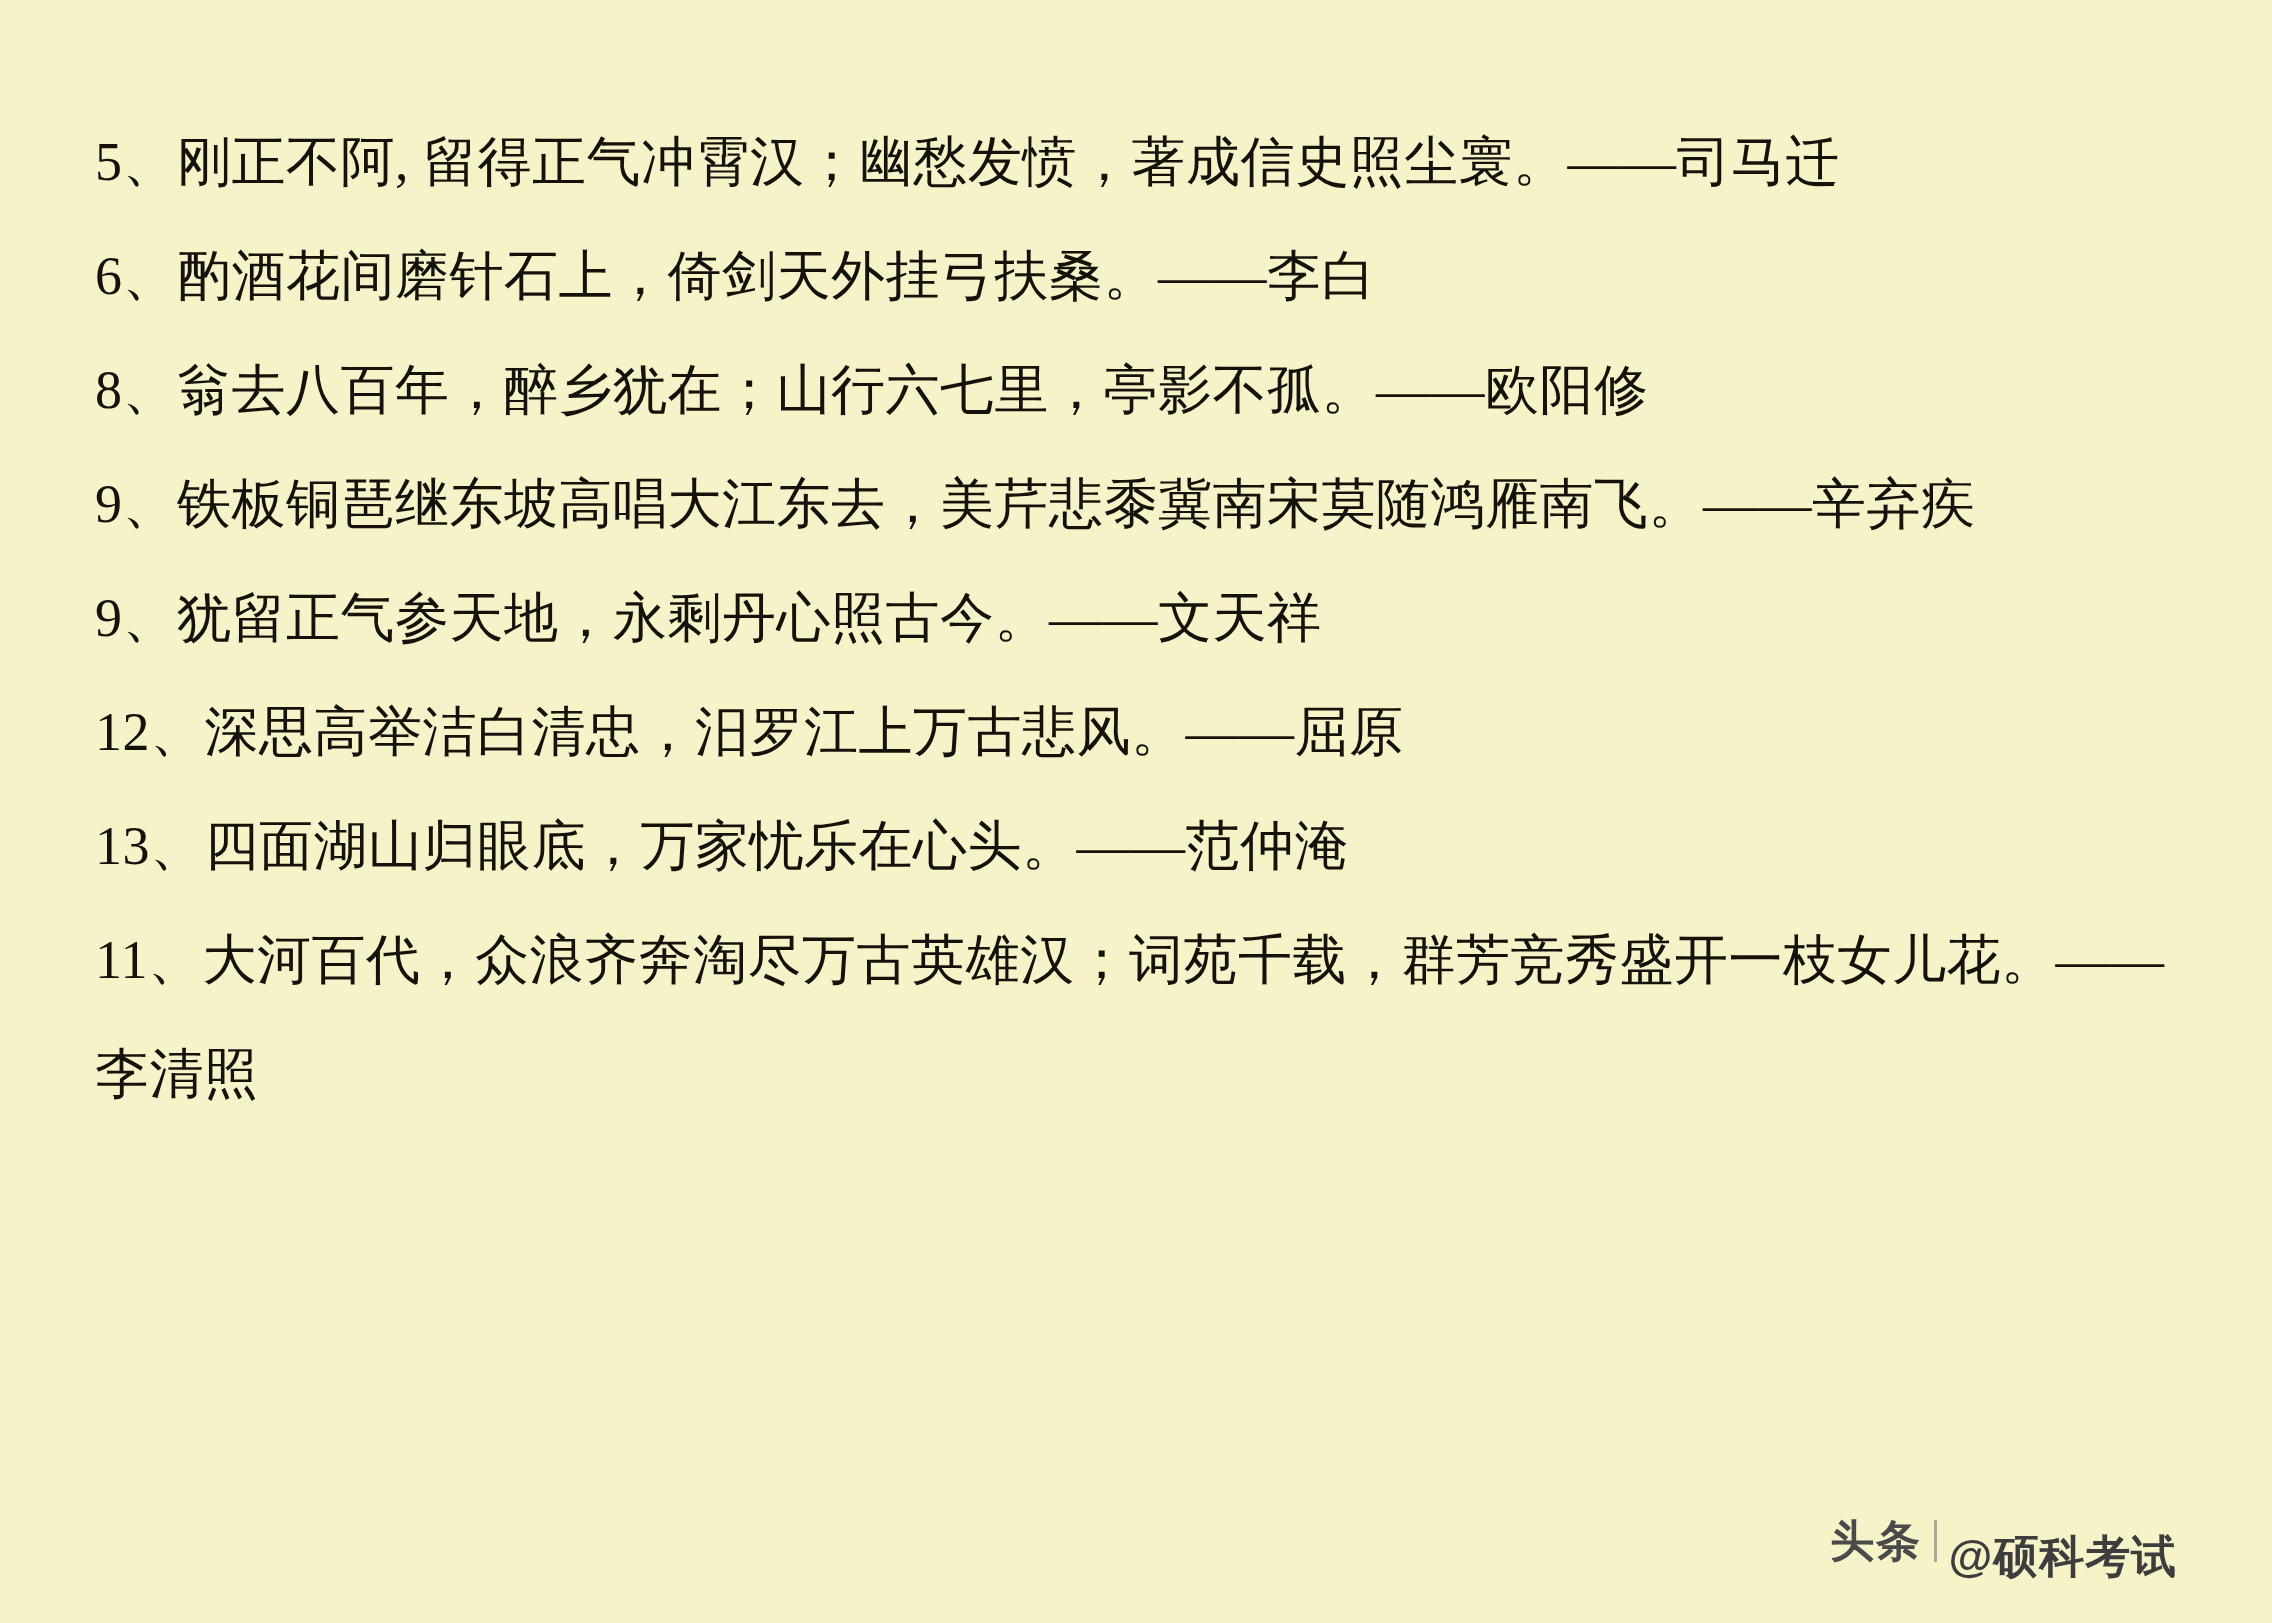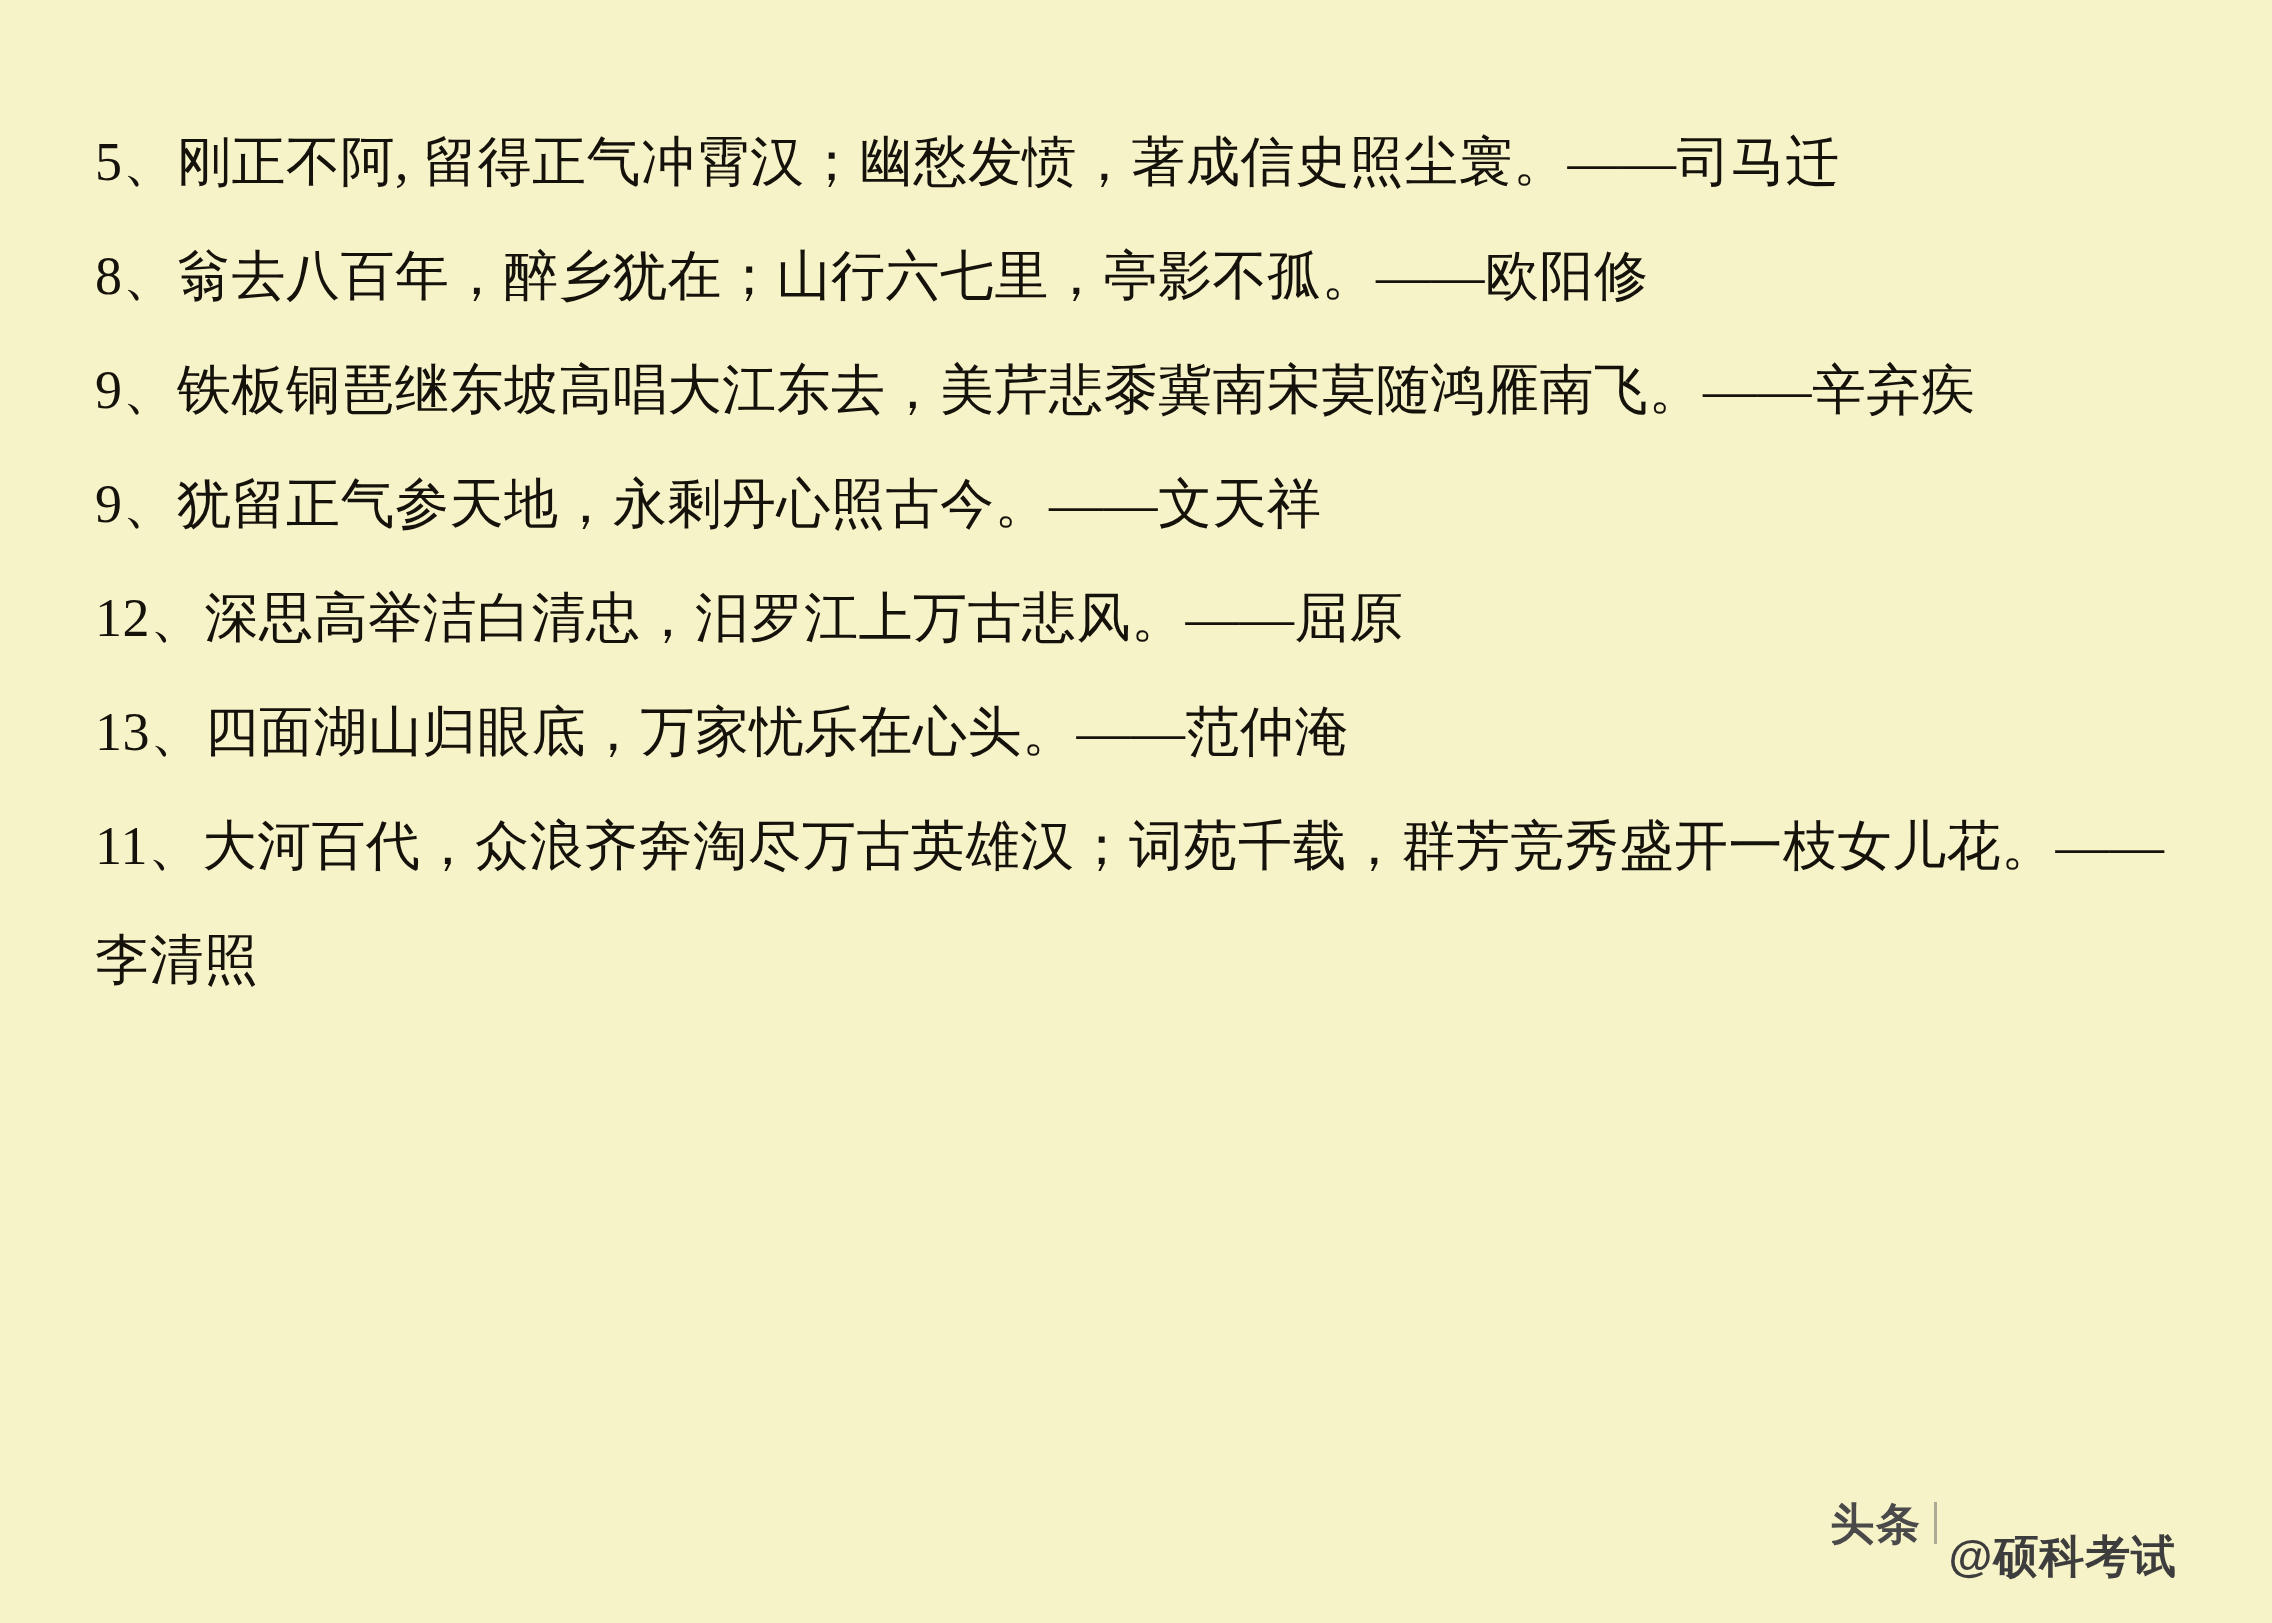--- a/index.html
+++ b/index.html
@@ -34,20 +34,21 @@
     letter-spacing: 0.5px;
     white-space: pre-wrap;
     word-break: break-all;
     font-family: "Liberation Serif", "DejaVu Serif", serif;
   }
   .watermark {
     position: absolute;
     right: 96px;
     bottom: 44px;
     display: flex;
+    align-items: center;
     gap: 12px;
   }
   .wm-logo {
     font-size: 44px;
     line-height: 1;
     color: #4a4a4a;
     letter-spacing: 1.8px;
     font-family: "Liberation Sans", sans-serif;
     font-weight: bold;
   }
@@ -66,20 +67,21 @@
     font-weight: bold;
     margin-top: 32px;
   }
 </style>
 </head>
 <body>
 
 <div class="page">
   <div class="lines">
     <div class="line">5、刚正不阿, 留得正气冲霄汉；幽愁发愤，著成信史照尘寰。——司马迁</div>
+    <div class="line">6、酌酒花间磨针石上，倚剑天外挂弓扶桑。——李白</div>
     <div class="line">8、翁去八百年，醉乡犹在；山行六七里，亭影不孤。——欧阳修</div>
     <div class="line">9、铁板铜琶继东坡高唱大江东去，美芹悲黍冀南宋莫随鸿雁南飞。——辛弃疾</div>
     <div class="line">9、犹留正气参天地，永剩丹心照古今。——文天祥</div>
     <div class="line">12、深思高举洁白清忠，汨罗江上万古悲风。——屈原</div>
     <div class="line">13、四面湖山归眼底，万家忧乐在心头。——范仲淹</div>
     <div class="line">11、大河百代，众浪齐奔淘尽万古英雄汉；词苑千载，群芳竞秀盛开一枝女儿花。——李清照</div>
   </div>
 </div>
 
 <div class="watermark">

